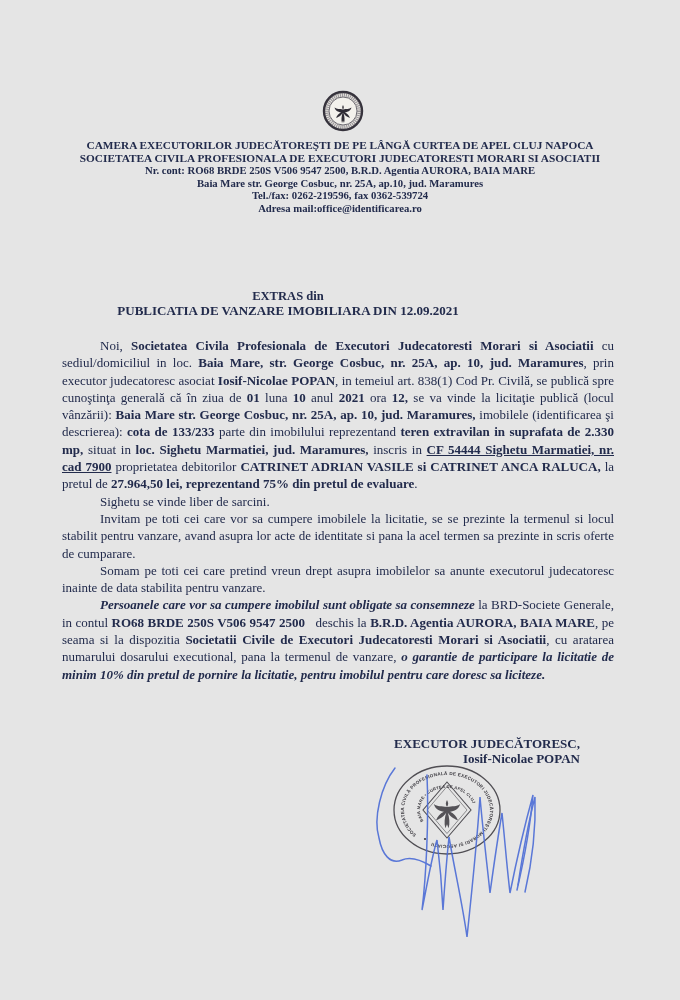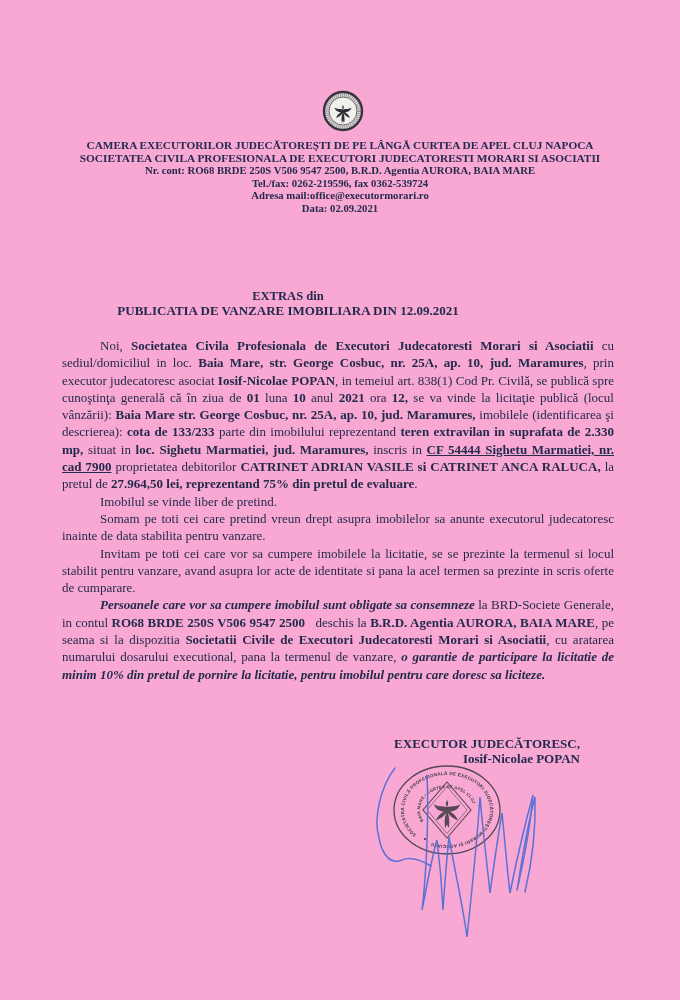--- a/index.html
+++ b/index.html
@@ -1,18 +1,18 @@
 <!DOCTYPE html>
 <html><head>
 <meta charset="utf-8">
 <style>
   html,body{margin:0;padding:0;background:#9a9a9a;}
   .page{
     position:relative;width:680px;height:1000px;margin:0 auto;
-    background:#f9a8d4;overflow:hidden;
+    background:#e5e5e5;overflow:hidden;
     font-family:"Liberation Serif","DejaVu Serif",serif;
     color:#222b4c;
   }
   
   .seal-top{position:absolute;left:322px;top:90px;width:42px;height:42px;}
   
   .hdr{position:absolute;top:139px;left:0;width:680px;text-align:center;font-weight:bold;}
   .hdr .l{line-height:12.6px;}
   .hdr .big{font-size:11.3px;}
   .hdr .sm{font-size:10.7px;}
@@ -45,35 +45,35 @@
     <g transform="translate(21,22) scale(0.5)" fill="#2f2c35">
       <path d="M0 -14 C-2 -10 -2 -8 0 -5 C2 -8 2 -10 0 -14 Z"></path>
       <path d="M0 -5 C-7 -7 -12 -5 -17 -9 C-15 -2 -9 0 -4 1 C-9 3 -12 7 -14 12 C-8 10 -3 6 -1 2 C-3 9 -4 16 -2 22 L0 17 L2 22 C4 16 3 9 1 2 C3 6 8 10 14 12 C12 7 9 3 4 1 C9 0 15 -2 17 -9 C12 -5 7 -7 0 -5 Z"></path>
     </g>
   </svg>
 
   <div class="hdr">
     <div class="l big">CAMERA EXECUTORILOR JUDECĂTOREŞTI DE PE LÂNGĂ CURTEA DE APEL CLUJ NAPOCA</div>
     <div class="l big">SOCIETATEA CIVILA PROFESIONALA DE EXECUTORI JUDECATORESTI MORARI SI ASOCIATII</div>
     <div class="l sm">Nr. cont: RO68 BRDE 250S V506 9547 2500, B.R.D. Agentia AURORA, BAIA MARE</div>
+    <div class="l sm">Baia Mare str. George Cosbuc, nr. 25A, ap.10, jud. Maramures</div>
     <div class="l sm">Tel./fax: 0262-219596, fax 0362-539724</div>
-    <div class="l sm">Adresa mail:office@executormorari.ro</div>
-    <div class="l sm">Data: 02.09.2021</div>
+    <div class="l sm">Adresa mail:office@identificarea.ro</div>
   </div>
 
   <div class="title">
     <div class="t1">EXTRAS din</div>
     <div class="t2">PUBLICATIA DE VANZARE IMOBILIARA DIN 12.09.2021</div>
   </div>
 
   <div class="body-text">
       <p><span>Noi, </span><span style="font-weight: bold;">Societatea Civila Profesionala de Executori Judecatoresti Morari si Asociatii</span><span> cu sediul/domiciliul in loc. </span><span style="font-weight: bold;">Baia Mare, str. George Cosbuc, nr. 25A, ap. 10, jud. Maramures</span><span>, prin executor judecatoresc asociat </span><span style="font-weight: bold;">Iosif-Nicolae POPAN</span><span>, in temeiul art. 838(1) Cod Pr. Civilă, se publică spre cunoştinţa generală că în ziua de </span><span style="font-weight: bold;">01</span><span> luna </span><span style="font-weight: bold;">10</span><span> anul </span><span style="font-weight: bold;">2021</span><span> ora </span><span style="font-weight: bold;">12,</span><span> se va vinde la licitaţie publică (locul vânzării): </span><span style="font-weight: bold;">Baia Mare str. George Cosbuc, nr. 25A, ap. 10, jud. Maramures,</span><span> imobilele (identificarea şi descrierea): </span><span style="font-weight: bold;">cota de 133/233</span><span> parte din imobilului reprezentand </span><span style="font-weight: bold;">teren extravilan in suprafata de 2.330 mp,</span><span> situat in </span><span style="font-weight: bold;">loc. Sighetu Marmatiei, jud. Maramures,</span><span> inscris in </span><span style="font-weight: bold; text-decoration: underline;">CF 54444 Sighetu Marmatiei, nr. cad 7900</span><span> proprietatea debitorilor </span><span style="font-weight: bold;">CATRINET ADRIAN VASILE si CATRINET ANCA RALUCA,</span><span> la pretul de </span><span style="font-weight: bold;">27.964,50 lei, reprezentand 75% din pretul de evaluare</span><span>.</span></p>
-      <p><span>Imobilul se vinde liber de pretind.</span></p>
+      <p><span>Sighetu se vinde liber de sarcini.</span></p>
+      <p><span>Invitam pe toti cei care vor sa cumpere imobilele la licitatie, se se prezinte la termenul si locul stabilit pentru vanzare, avand asupra lor acte de identitate si pana la acel termen sa prezinte in scris oferte de cumparare.</span></p>
       <p><span>Somam pe toti cei care pretind vreun drept asupra imobilelor sa anunte executorul judecatoresc inainte de data stabilita pentru vanzare.</span></p>
-      <p><span>Invitam pe toti cei care vor sa cumpere imobilele la licitatie, se se prezinte la termenul si locul stabilit pentru vanzare, avand asupra lor acte de identitate si pana la acel termen sa prezinte in scris oferte de cumparare.</span></p>
       <p><span style="font-weight: bold; font-style: italic;">Persoanele care vor sa cumpere imobilul sunt obligate sa consemneze</span><span> la BRD-Societe Generale, in contul </span><span style="font-weight: bold;">RO68 BRDE 250S V506 9547 2500</span><span> &nbsp; deschis la </span><span style="font-weight: bold;">B.R.D. Agentia AURORA, BAIA MARE</span><span>, pe seama si la dispozitia </span><span style="font-weight: bold;">Societatii Civile de Executori Judecatoresti Morari si Asociatii</span><span>, cu aratarea numarului dosarului executional, pana la termenul de vanzare, </span><span style="font-weight: bold; font-style: italic;">o garantie de participare la licitatie de minim 10% din pretul de pornire la licitatie, pentru imobilul pentru care doresc sa liciteze.</span></p>
     </div>
 
   <div class="sig-block">
     <div class="role">EXECUTOR JUDECĂTORESC,</div>
     <div class="name">Iosif-Nicolae POPAN</div>
   </div>
 
   <svg class="stamp-svg" viewBox="0 0 116 96">
     <g stroke="#3c3a40" fill="none" opacity="0.88">

